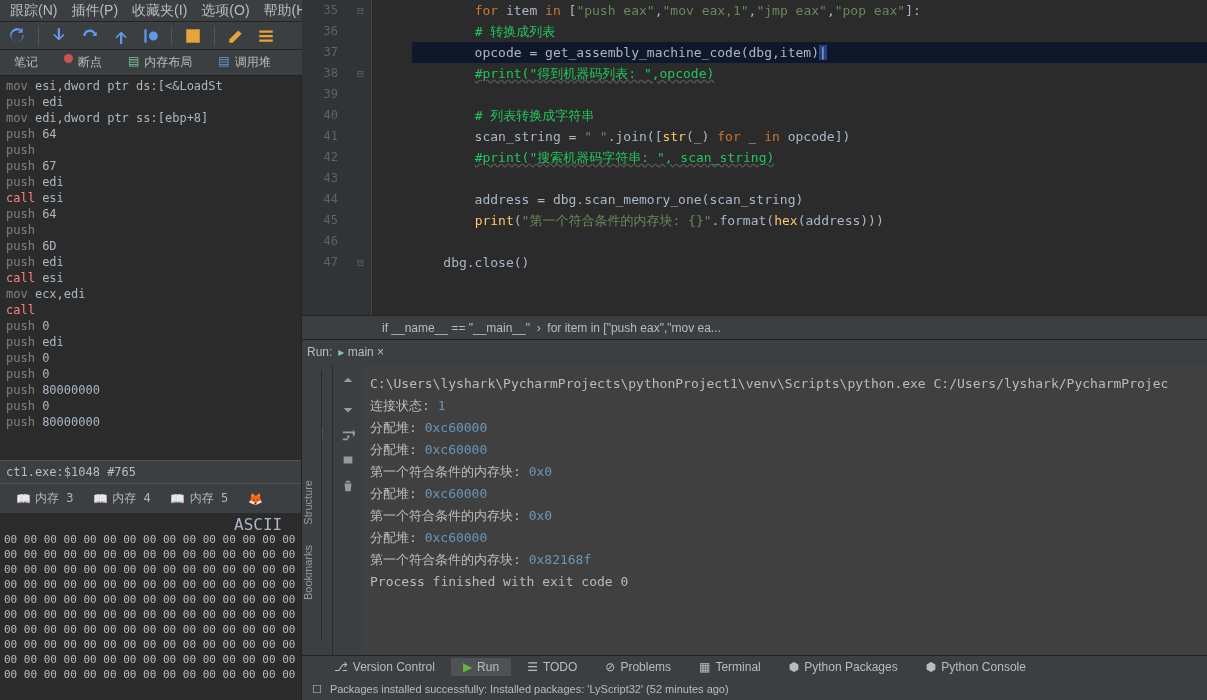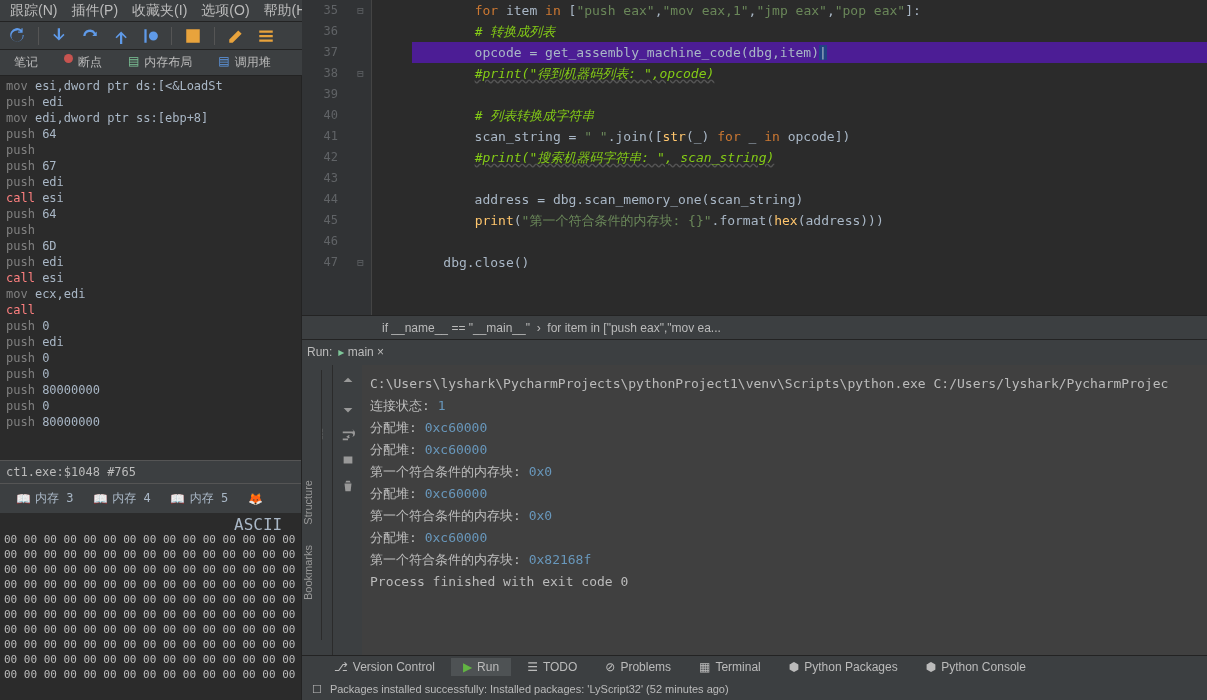--- a/index.html
+++ b/index.html
@@ -20,23 +20,23 @@
 .mem-tab { display: flex; align-items: center; gap: 4px; padding: 2px 6px; cursor: pointer; }
 .mem-dump { padding: 4px 4px; line-height: 15px; font-size: 11px; }
 .ascii-header { padding-left: 230px; font-size: 16px; }
 .editor-area { position: absolute; left: 302px; top: 0; right: 0; height: 384px; background: #2b2b2b; }
 .gutter { position: absolute; left: 0; top: 0; width: 48px; bottom: 0; background: #313335; text-align: right; color: #606366; font-size: 12px; padding-top: 0; }
 .gutter-line { height: 21px; line-height: 21px; padding-right: 12px; }
 .fold-col { position: absolute; left: 48px; top: 0; width: 22px; bottom: 0; background: #313335; border-right: 1px solid #444; }
 .fold-mark { color: #606366; text-align: center; height: 21px; line-height: 21px; font-size: 11px; }
 .code-lines { position: absolute; left: 70px; top: 0; right: 0; padding-left: 40px; }
 .code-line { height: 21px; line-height: 21px; white-space: pre; font-size: 13px; }
-.c-kw { color: #cc7832; } .c-str { color: #6a8759; } .c-cmt { color: #84cc16; font-style: italic; } .c-func { color: #ffc66d; }
+.c-kw { color: #cc7832; } .c-str { color: #6a8759; } .c-cmt { color: #22c55e; } .c-func { color: #ffc66d; }
 .underline { text-decoration: underline wavy #555; }
-.caret-line { background: #4c1d95; }
+.caret-line { background: #0f172a; }
 .breadcrumb { position: absolute; left: 302px; top: 315px; right: 0; height: 25px; background: #3c3f41; border-top: 1px solid #232323; border-bottom: 1px solid #232323; padding-left: 80px; line-height: 25px; color: #bbb; font-family: sans-serif; }
 .run-header { position: absolute; left: 302px; top: 340px; right: 0; height: 25px; background: #3c3f41; padding-left: 5px; line-height: 25px; color: #bbb; font-family: sans-serif; display: flex; gap: 6px; align-items: center; }
 .run-console { position: absolute; left: 302px; top: 365px; right: 0; bottom: 45px; background: #404040; display: flex; }
 .run-sidebar { width: 30px; background: #3c3f41; display: flex; flex-direction: column; align-items: center; gap: 12px; padding-top: 10px; }
 .run-sidebar2 { width: 30px; background: #3c3f41; display: flex; flex-direction: column; align-items: center; gap: 12px; padding-top: 10px; border-left: 1px solid #2b2b2b; }
 .rs-icon { width: 14px; height: 14px; color: #999; cursor: pointer; }
 .console-out { flex: 1; padding: 8px; color: #bbb; font-size: 13px; line-height: 22px; }
 .bottom-tabs { position: absolute; left: 302px; bottom: 22px; right: 0; height: 23px; background: #3c3f41; display: flex; align-items: center; gap: 4px; padding-left: 20px; font-family: sans-serif; border-top: 1px solid #232323; }
 .btab { color: #bbb; padding: 2px 12px; cursor: pointer; font-size: 12px; display: flex; align-items: center; gap: 5px; }
 .btab.active { background: #4e5254; }

